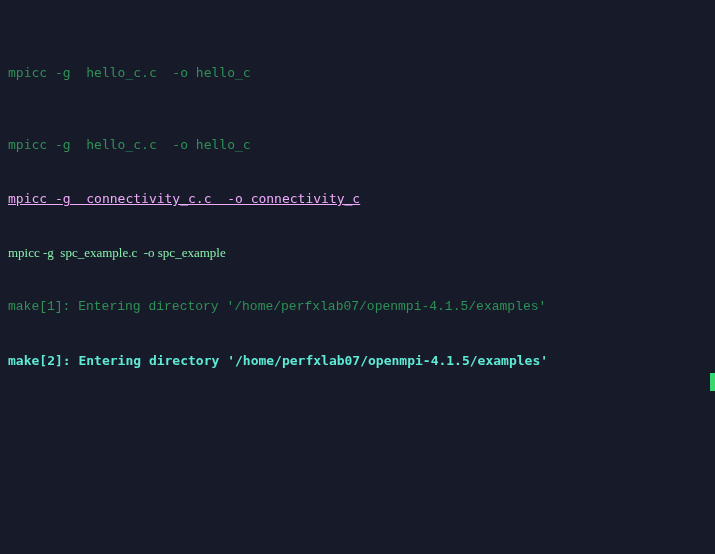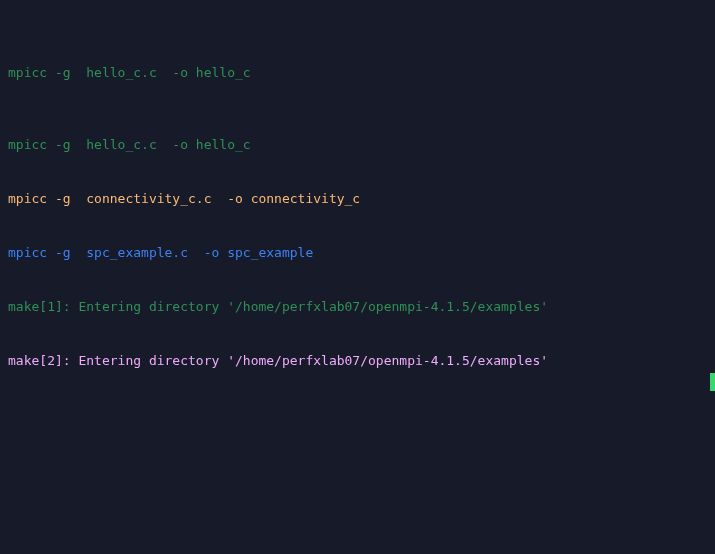--- a/index.html
+++ b/index.html
@@ -46,24 +46,24 @@
 </head>
 <body style="background: rgb(23, 26, 41);">
 
 <div id="term" style="background: rgb(23, 26, 41);">
   <div class="screen">
 
     
     <div class="row plain" style="color: rgb(46, 145, 86);">mpicc -g  hello_c.c  -o hello_c</div>
 
     <div class="row plain" style="color: rgb(46, 145, 86);">mpicc -g  hello_c.c  -o hello_c</div>
-    <div class="row plain" style="color: #fdba74;">mpicc -g  connectivity_c.c  -o connectivity_c</div>
-    <div class="row plain" style="color: #3b82f6;">mpicc -g  spc_example.c  -o spc_example</div>
-    <div class="row plain" style="color: rgb(46, 145, 86);">make[1]: Entering directory '/home/perfxlab07/openmpi-4.1.5/examples'</div>
-    <div class="row plain" style="color: #f0abfc;">make[2]: Entering directory '/home/perfxlab07/openmpi-4.1.5/examples'</div>
+    <div class="row plain" style="color: #f0abfc; text-decoration: underline;">mpicc -g  connectivity_c.c  -o connectivity_c</div>
+    <div class="row plain" style="color: #86efac; font-family: Liberation Serif, serif;">mpicc -g  spc_example.c  -o spc_example</div>
+    <div class="row plain" style="color: rgb(46, 145, 86); font-family: Liberation Mono, monospace;">make[1]: Entering directory '/home/perfxlab07/openmpi-4.1.5/examples'</div>
+    <div class="row plain" style="color: #5eead4; font-weight: bold;">make[2]: Entering directory '/home/perfxlab07/openmpi-4.1.5/examples'</div>
     
     
     
     
     
     
     
     
     
     

